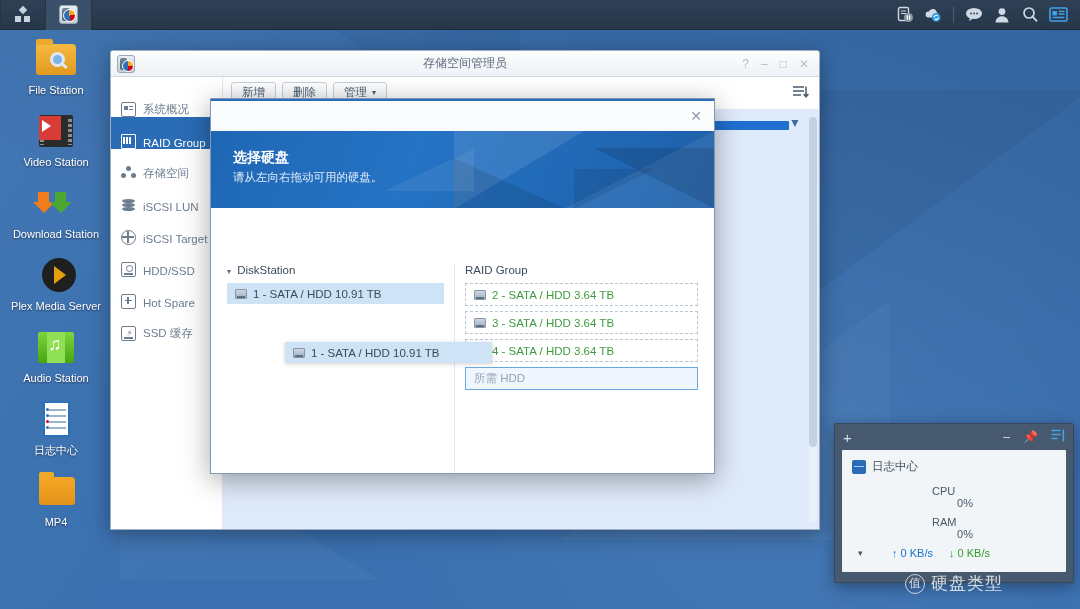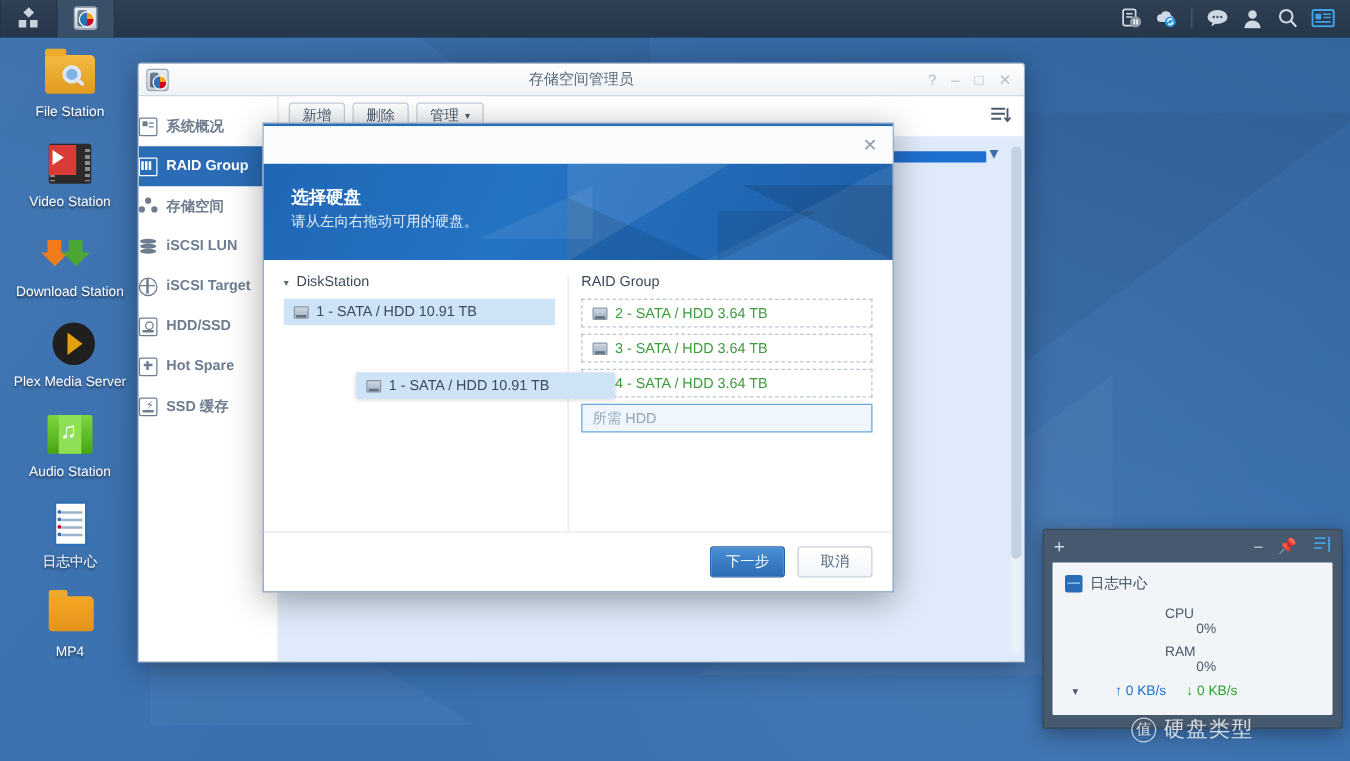--- a/index.html
+++ b/index.html
@@ -147,22 +147,22 @@
   #win-title .wt-text {
     position:absolute; left:0; right:0; text-align:center; color:#5c6b7c; font-size:12px;
   }
   #win-title .wt-ctrls { margin-left:auto; display:flex; gap:12px; color:#b3bfcc; font-size:12px;
       z-index:2; padding-right:4px; }
 
   #win-body { display:flex; height:454px; }
 
   #sidebar { width:112px; background:#fff; border-right:1px solid #dfe6ee; padding-top:8px; flex:0 0 112px; }
   .side-item {
-    height:32px; display:flex; align-items:center; gap:7px; 
-    color:#6d7d8f; font-size:11.5px; cursor:default;font-weight:bold;
+    height:32px; display:flex; align-items:flex-end; gap:7px; padding-left:10px;
+    color:#6d7d8f; font-size:11.5px; cursor:default;
   }
   .side-item.sel { background:#2a6cb5; color:#fff; }
   .side-ic { width:15px; height:15px; flex:0 0 15px; position:relative; }
 
   .ic-overview { border:1.6px solid currentColor; border-radius:2px; }
   .ic-overview:before{ content:""; position:absolute; left:1.5px; top:2.5px; width:4px; height:4px; background:currentColor; }
   .ic-overview:after{ content:""; position:absolute; left:7px; top:3px; width:4px; height:1.4px; background:currentColor;
       box-shadow:0 3px 0 currentColor; }
 
   .ic-raid { border:1.6px solid currentColor; border-radius:1px; }
@@ -242,21 +242,21 @@
   #modal-hero .poly { position:absolute; width:0; height:0; border-style:solid; }
   .p1 { border-width:0 0 78px 150px; border-color:transparent transparent rgba(255,255,255,.08) transparent; right:0; top:0; }
   .p2 { border-width:78px 130px 0 0; border-color:rgba(255,255,255,.10) transparent transparent transparent; right:130px; top:0; }
   .p3 { border-width:0 120px 60px 0; border-color:transparent rgba(0,0,0,.12) transparent transparent; right:0; bottom:0; }
   .p4 { border-width:50px 0 0 110px; border-color:transparent transparent transparent rgba(0,0,0,.10); right:150px; bottom:0; }
   .p5 { border-width:0 0 42px 90px; border-color:transparent transparent rgba(255,255,255,.07) transparent; right:240px; top:18px; }
   .p6 { border-width:40px 80px 0 0; border-color:rgba(0,0,0,.09) transparent transparent transparent; right:60px; top:38px; }
   #modal-hero h2 { color:#fff; font-size:14px; font-weight:bold; position:relative; z-index:2; margin-bottom:3px; }
   #modal-hero p { color:#e2ecf7; font-size:11.5px; position:relative; z-index:2; }
 
-  #modal-body { flex:1; display:flex; padding:12px 16px 0 16px; position:relative; }
+  #modal-body { flex:1; display:flex; padding:12px 16px 0 16px; position:relative;margin-top:44px; }
   .col-left { width:228px; border-right:1px solid #e1e8f0; padding-right:10px; }
   .col-right { flex:1; padding-left:10px; position:relative; }
   .col-h { font-size:11.5px; color:#3b4b5c; margin-bottom:7px; }
   .col-h .caret { font-size:8px; color:#5a6b7c; margin-right:3px; }
 
   .disk-src {
     height:21px; background:#cfe3f7; display:flex; align-items:center; gap:6px;
     padding:0 8px; font-size:11.5px; color:#3b4b5c;
   }
   .disk-slot {
@@ -630,24 +630,20 @@
         <span>所需 HDD</span>
       </div>
     </div>
 
     <div class="drag-ghost">
       <span class="hdd-glyph"></span>
       <span>1 - SATA / HDD 10.91 TB</span>
     </div>
   </div>
 
-  <div id="modal-foot">
-    <div class="btn-prim">下一步</div>
-    <div class="btn-sec">取消</div>
-  </div>
 </div>
 
 <div id="widget">
   <div class="wg-bar">
     <span class="plus">+</span>
     <span class="wg-right">
       <span>–</span>
       <span>📌</span>
       <span>
         <svg width="14" height="13" viewBox="0 0 14 13">

